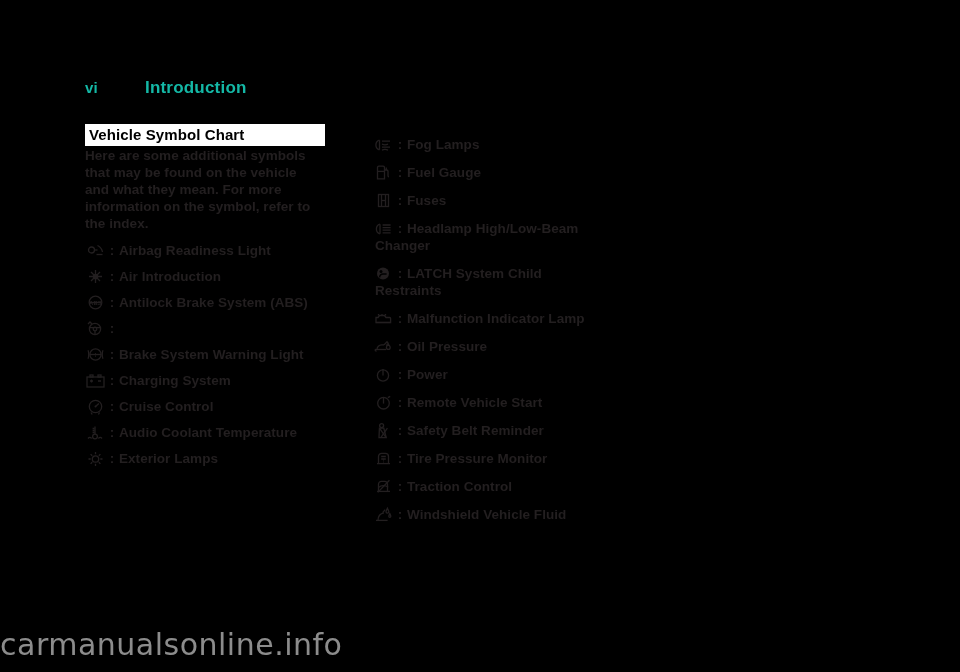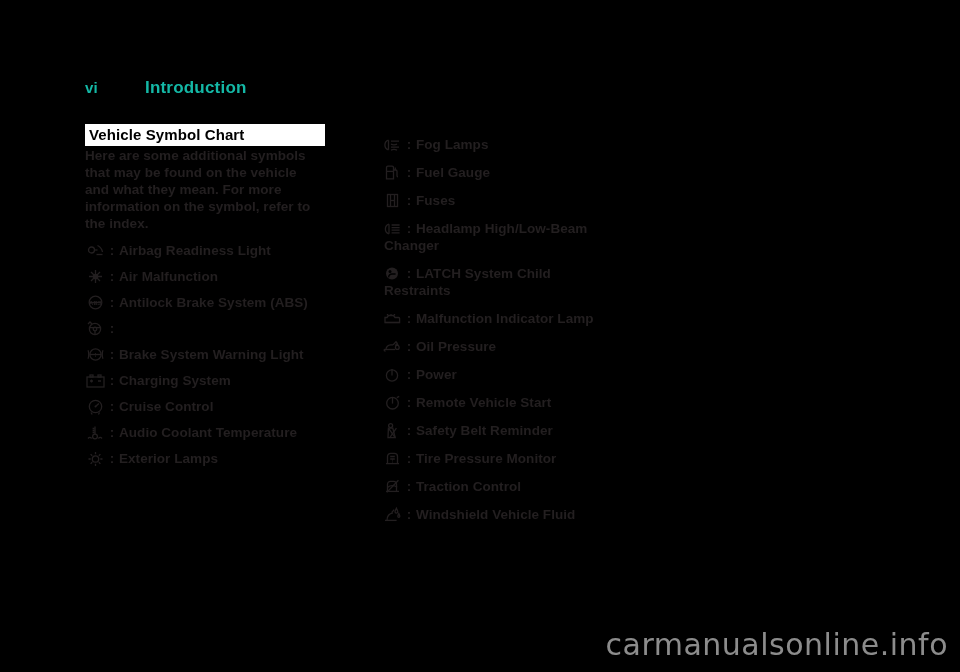--- a/index.html
+++ b/index.html
@@ -43,21 +43,21 @@
     font-size: 17px;
   }
 
   
   .columns {
     position: absolute;
     left: 85px;
     top: 124px;
     width: 790px;
     display: flex;
-    gap: 31px;
+    gap: 22px;
   }
   .col {
     width: 248px;
   }
   .col.right {
     width: 268px;
     margin-left: 18px;
     padding-top: 2px;
   }
 
@@ -134,21 +134,20 @@
     vertical-align: super;
     line-height: 0;
   }
 
   
   .watermark {
     position: absolute;
     left: 0;
     right: 0;
     bottom: 10px;
-    text-align: right;
     padding-right: 12px;
     color: #8c8c8c;
     font-size: 30px;
     letter-spacing: .5px;
     font-family: "DejaVu Sans", sans-serif;
   }
 </style>
 </head>
 <body>
 
@@ -178,21 +177,21 @@
             <span class="sym-label">Airbag Readiness Light</span>
           </div>
           <div class="sym-row">
             <span class="sym-glyph">
               <svg width="15" height="15" viewBox="0 0 15 15">
                 <path d="M7.5 1v13M1 7.5h13M3 3l9 9M12 3l-9 9" stroke="currentColor" fill="none" stroke-width="1.3"></path>
                 <circle cx="7.5" cy="7.5" r="2.2" stroke="currentColor" fill="none" stroke-width="1.3"></circle>
               </svg>
             </span>
             <span class="sym-colon">:</span>
-            <span class="sym-label">Air Malfunction</span>
+            <span class="sym-label">Air Introduction</span>
           </div>
           <div class="sym-row">
             <span class="sym-glyph">
               <svg width="17" height="15" viewBox="0 0 17 15">
                 <circle cx="8.5" cy="7.5" r="6.3" stroke="currentColor" fill="none" stroke-width="1.3"></circle>
                 <path d="M2.5 7.5h12" stroke="currentColor" fill="none" stroke-width="1.3"></path>
                 <text x="8.5" y="10" font-size="6" text-anchor="middle" fill="currentColor" font-family="Liberation Sans">ABS</text>
               </svg>
             </span>
             <span class="sym-colon">:</span>

